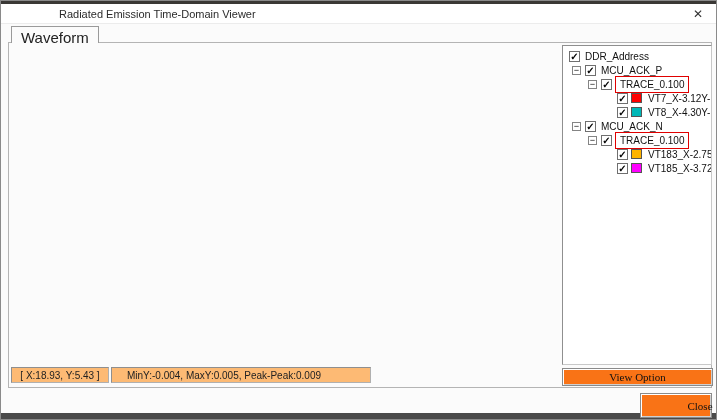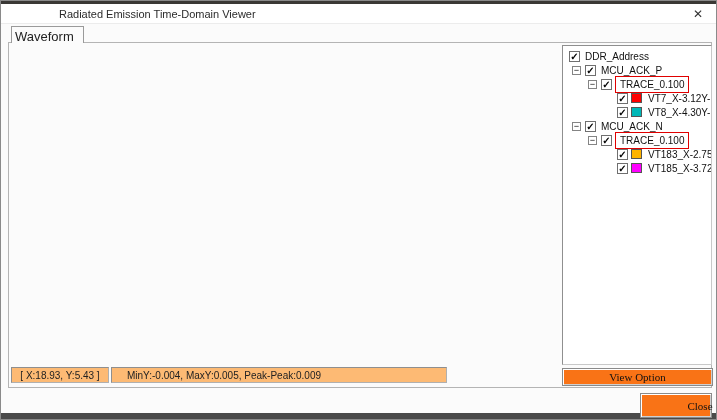--- a/index.html
+++ b/index.html
@@ -10,38 +10,38 @@
     font-family:"Liberation Sans", sans-serif;
   }
   .top-edge { position:absolute; left:0; top:0; width:717px; height:3px; background:#3a3835; }
   .titlebar { position:absolute; left:0; top:3px; width:717px; height:20px; background:#ffffff;
     display:flex; align-items:center; border-bottom:1px solid #ececec; }
   .titlebar .title { margin-left:10px; font-size:11px; color:#2b2b2b;padding-left:48px; }
   .titlebar .close { position:absolute; right:8px; top:0; width:24px; height:19px;
     display:flex; align-items:center; justify-content:center; font-size:12px; color:#333; cursor:pointer; }
   .tab {
     position:absolute; left:10px; top:25px; height:17px; z-index:3;
-    padding:2px 9px 0 3px; background:#fbfbfb; font-size:13px; color:#222;
+    padding:2px 9px 0 9px; background:#fbfbfb; font-size:15px; color:#222;
     border:1px solid #9a9a9a; border-bottom:none;
   }
   .frame {
     position:absolute; left:7px; top:41px; width:704px; height:346px;
     border:1px solid #b4b4b4; background:#fbfbfb; z-index:1;
   }
   .chart-panel {
     position:absolute; left:12px; top:44px; width:543px; height:320px;
     background:#000; border:1px solid #8b8b8b;
   }
   .status-box {
     position:absolute; top:366px; height:16px; background:#fdba74;
     border:1px solid #b0b0b0; border-top-color:#8f8f8f; border-left-color:#8f8f8f;
     font-size:10px; color:#222; display:flex; align-items:center; z-index:2;
   }
   #status-cursor { left:10px; width:98px; justify-content:center; }
-  #status-stats { left:110px; width:336px; padding-left:15px; }
+  #status-stats { left:110px; width:260px; padding-left:15px; }
   .tree-panel {
     position:absolute; left:561px; top:44px; width:150px; height:320px;
     background:#fff; border:1px solid #8f8f8f; border-right-color:#c8c8c8;
     border-bottom-color:#c8c8c8; overflow:hidden; padding-top:3px; z-index:2;
   }
   .tree-row { display:flex; align-items:center; height:14px; font-size:10px; color:#111; white-space:nowrap; }
   .chk {
     width:11px; height:11px; background:#fff; border:1px solid #6f6f6f; flex:none;
     display:flex; align-items:center; justify-content:center; margin-right:3px;
     font-size:10px; font-weight:bold; color:#000; line-height:9px;

